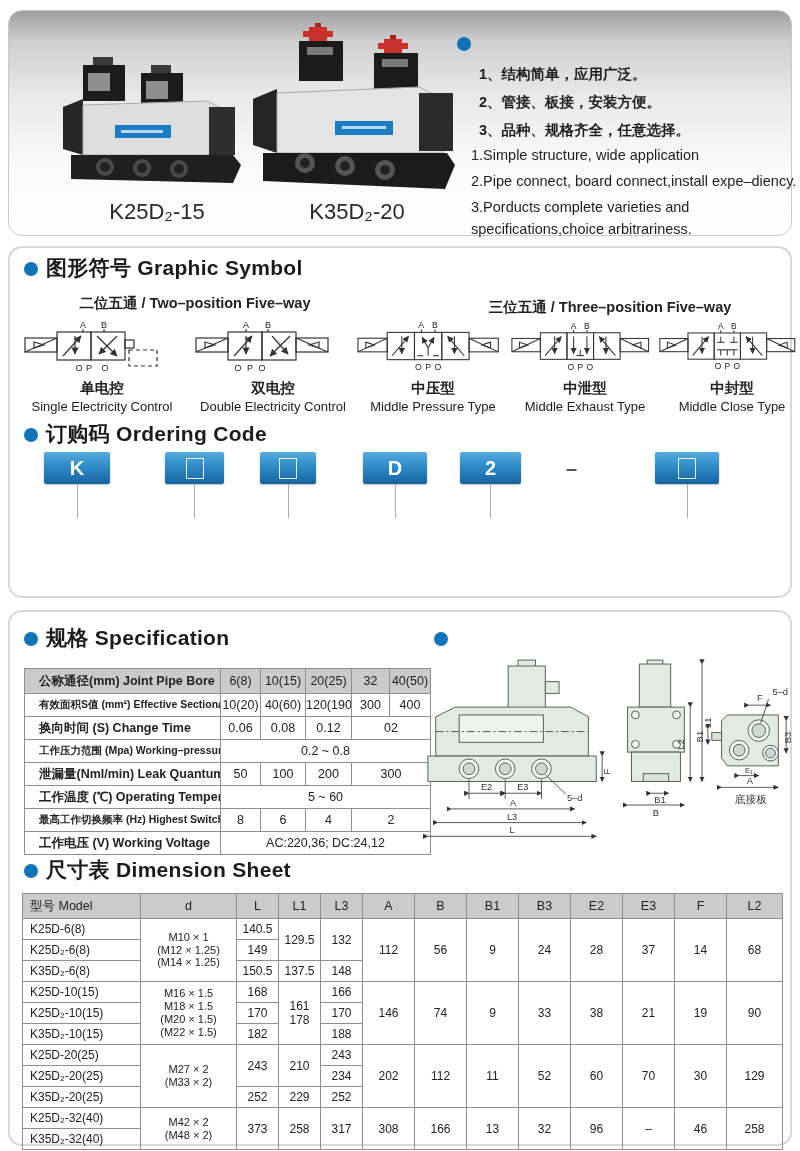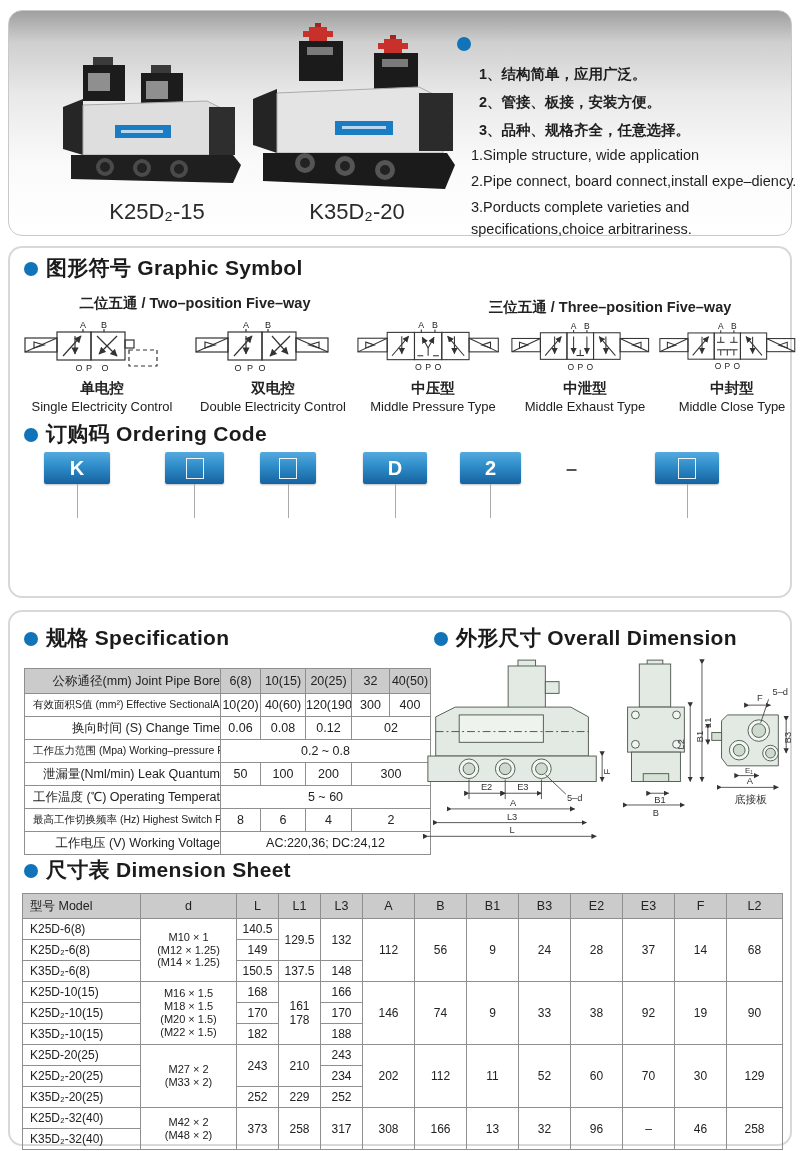--- a/index.html
+++ b/index.html
@@ -21,21 +21,21 @@
   .code-box{position:absolute;height:32px;border-radius:2px;background:linear-gradient(180deg,#55aade 0%,#2e8cc8 45%,#16629f 100%);color:#fff;font-size:20px;font-weight:700;text-align:center;line-height:32px;box-shadow:0 1px 2px rgba(0,0,0,.25);}
   .code-box .inner-square{position:absolute;left:50%;top:6px;width:16px;height:19px;margin-left:-9px;border:1.6px solid rgba(255,255,255,.9);}
   .code-dash{position:absolute;font-size:20px;font-weight:700;color:#555;line-height:32px;}
   .leader{position:absolute;width:1px;height:34px;background:#aaa;}
   .watermark{position:absolute;font-size:75px;color:#8d8d8d;opacity:.82;letter-spacing:2px;white-space:nowrap;font-weight:400;}
   table{border-collapse:collapse;table-layout:fixed;}
   td,th{border:1px solid #8f8f8f;text-align:center;padding:0;font-weight:400;overflow:hidden;}
   .spec{position:absolute;left:14px;top:56px;width:406px;font-size:12.5px;}
   .spec td{height:22px;}
   .spec tr.head td{background:#cbcbcb;height:24px;}
-  .spec td.lbl{text-align:right;padding-left:8px;white-space:nowrap;}
+  .spec td.lbl{text-align:left;padding-left:14px;white-space:nowrap;font-weight:bold;}
   .spec td.lbl.small{font-size:10.5px;}
   .sheet{position:absolute;left:12px;top:281px;width:760px;font-size:12px;}
   .sheet td{height:20px;}
   .sheet tr.head td{background:#cbcbcb;height:24px;font-size:12.5px;}
   .sheet td.model{text-align:left;padding-left:7px;white-space:nowrap;}
   .sheet td.dcell{font-size:11px;line-height:1.18;}
   .sheet tr.gstart td{border-top:1.6px solid #666;}
   svg text{font-family:"Liberation Sans",sans-serif;}
 </style>
 </head>
@@ -300,21 +300,20 @@
   <div class="leader" style="left:385px;top:236px"></div>
   <div class="leader" style="left:480px;top:236px"></div>
   <div class="leader" style="left:677px;top:236px"></div>
 
 </section>
 
 <section class="panel panel-bot">
   <span class="bullet" style="left:14px;top:20px"></span>
   <div class="sec-title" style="left:36px;top:12px">规格 Specification</div>
   <span class="bullet" style="left:424px;top:20px"></span>
-  <div class="sec-title" style="left:446px;top:12px">外形尺寸 Overall Dimension</div>
 
   <table class="spec">
     <colgroup>
         <col style="width:196px">
         <col style="width:40px">
         <col style="width:45px">
         <col style="width:46px">
         <col style="width:38px">
         <col style="width:41px">
       </colgroup>
@@ -529,21 +528,21 @@
       <td rowspan="3">
         <div>161</div>
             <div>178</div>
       </td>
       <td>166</td>
       <td rowspan="3">146</td>
       <td rowspan="3">74</td>
       <td rowspan="3">9</td>
       <td rowspan="3">33</td>
       <td rowspan="3">38</td>
-      <td rowspan="3">92</td>
+      <td rowspan="3">21</td>
       <td rowspan="3">19</td>
       <td rowspan="3">90</td>
     </tr>
     <tr>
       <td class="model">K25D₂-10(15)</td>
       <td>170</td>
       <td>170</td>
     </tr>
     <tr>
       <td class="model">K35D₂-10(15)</td>

